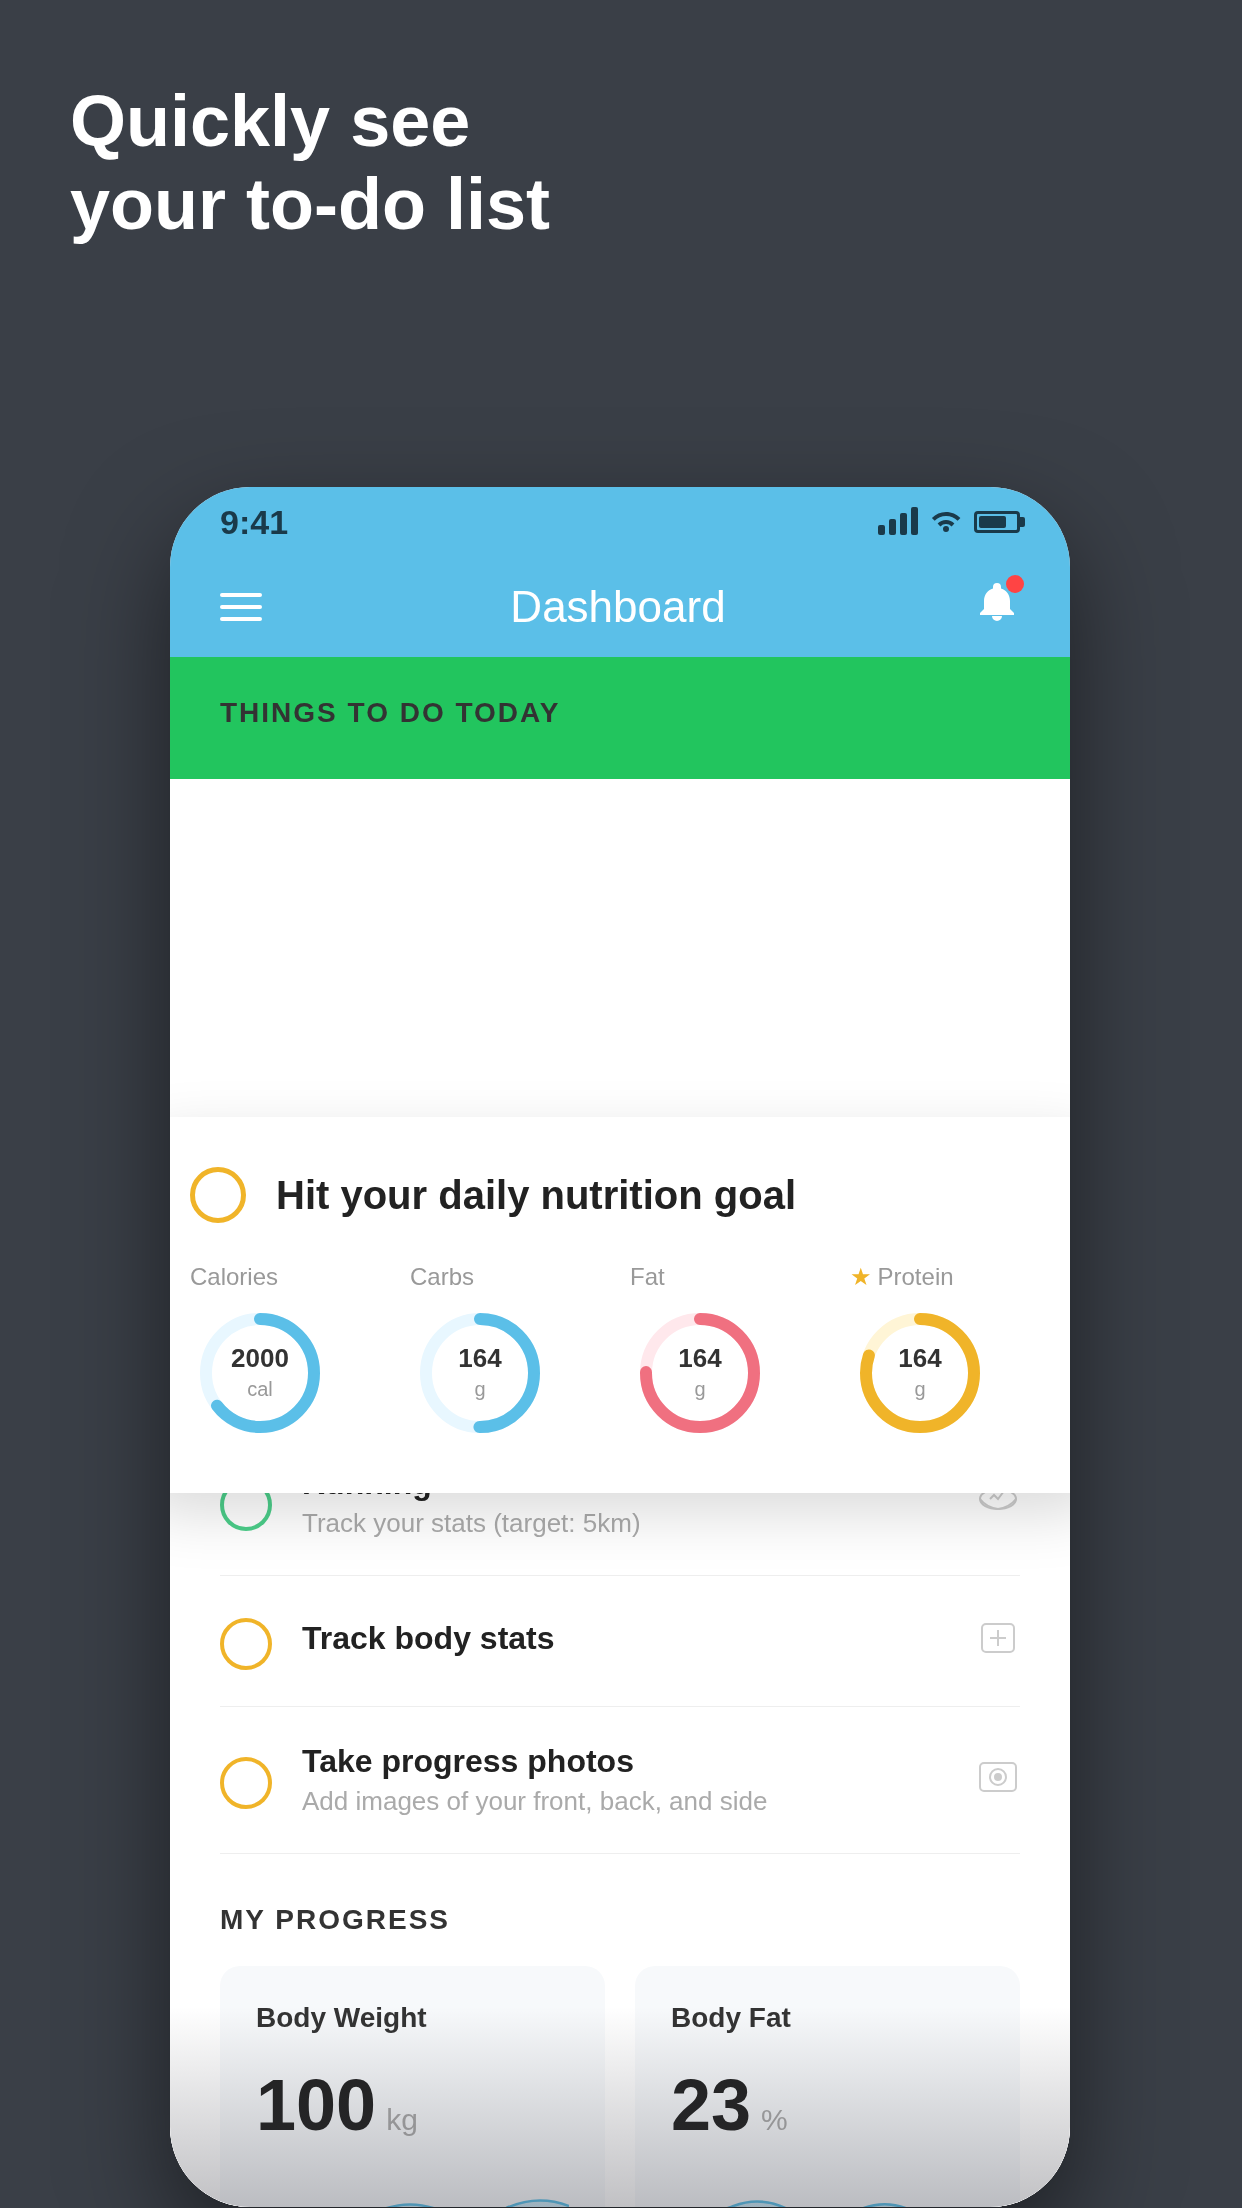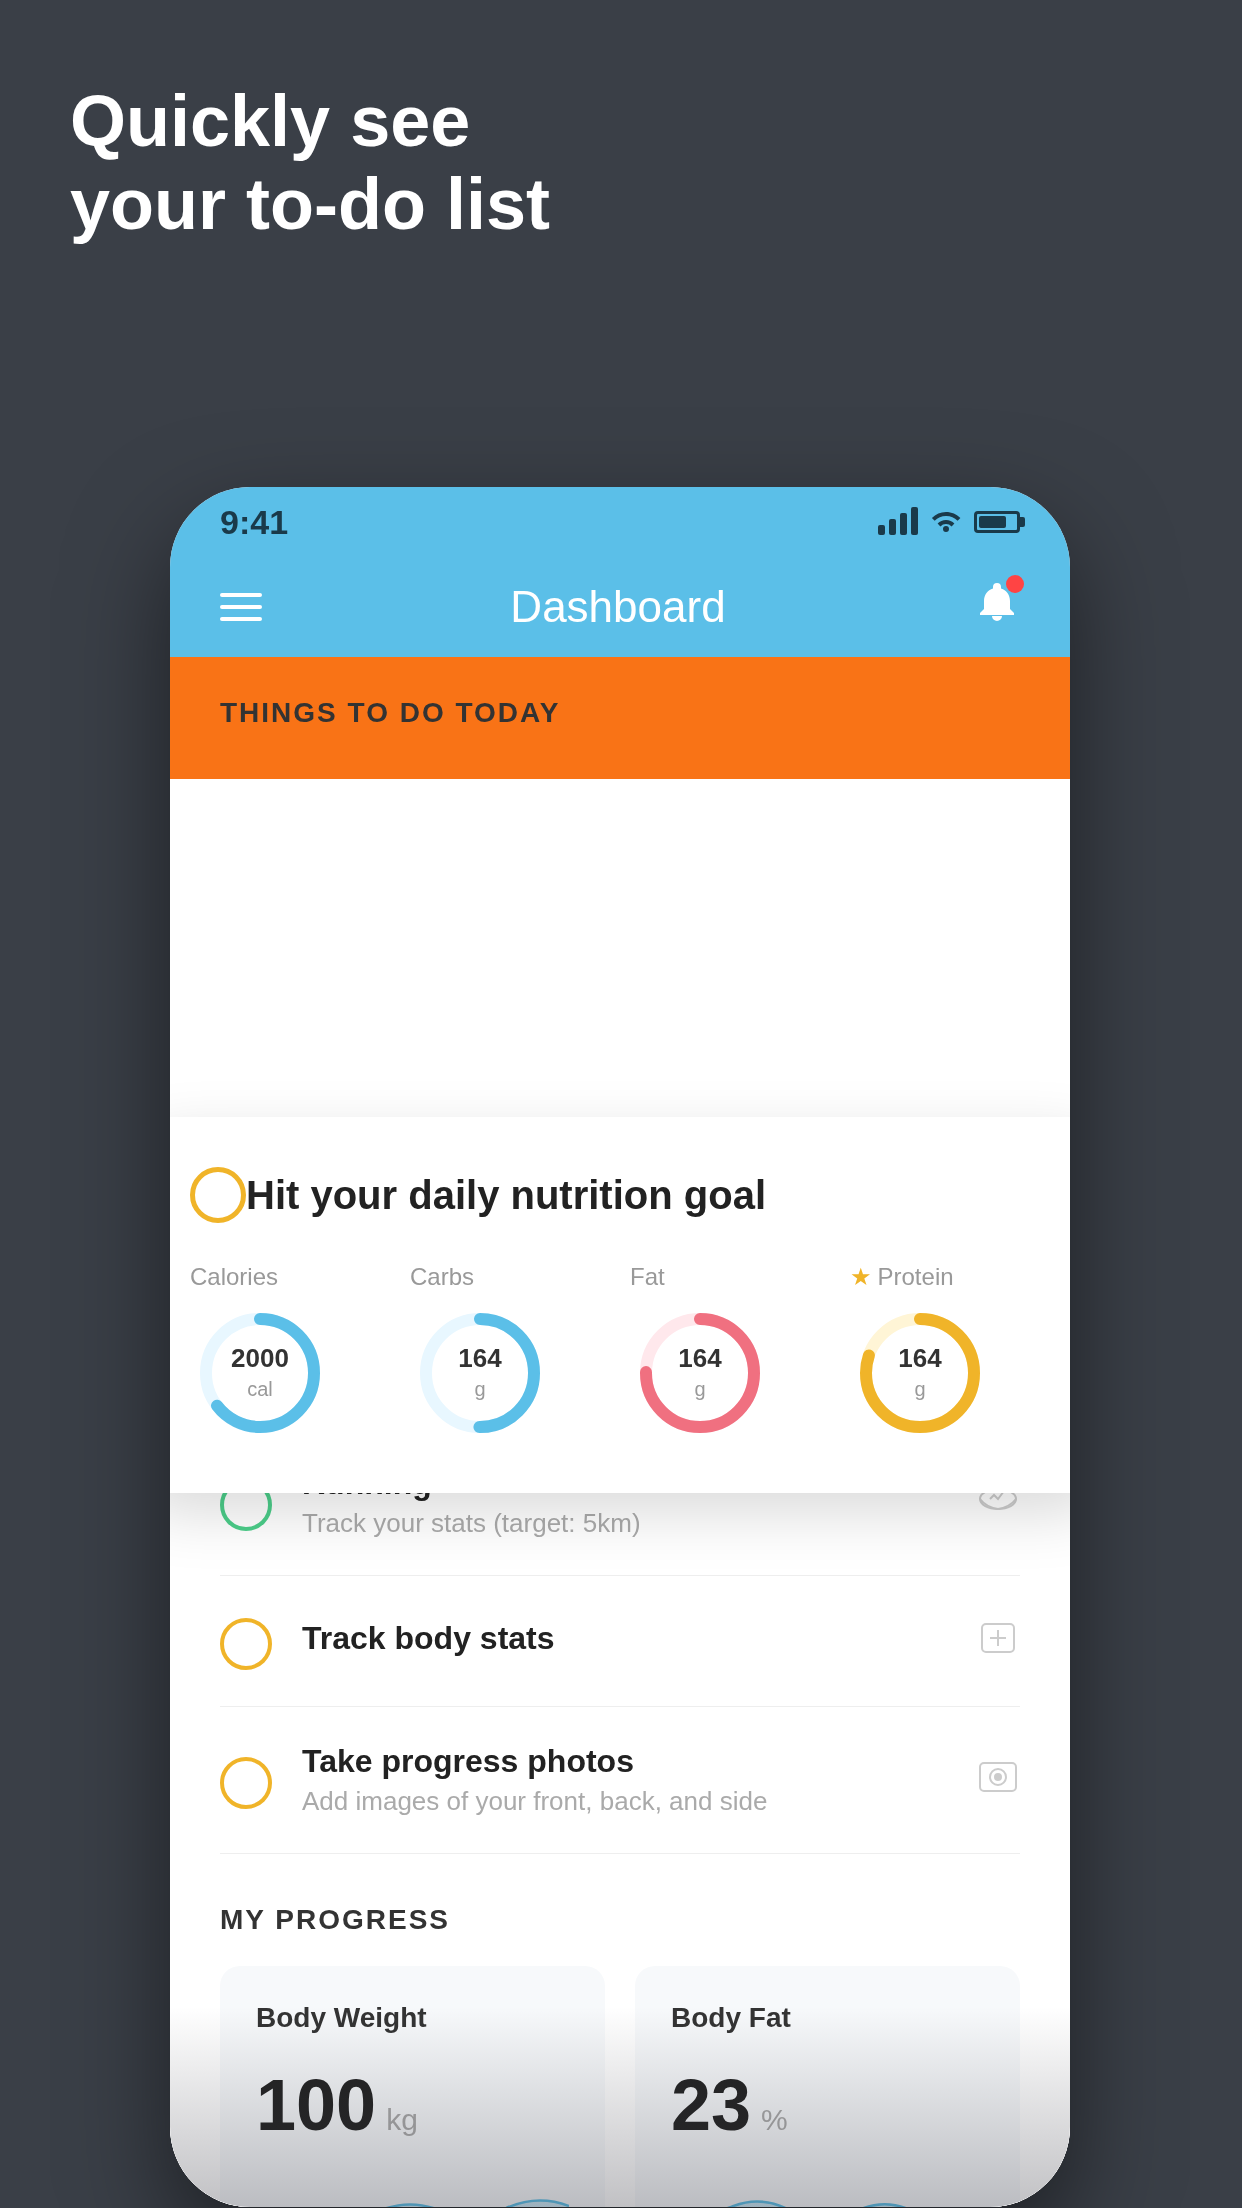--- a/index.html
+++ b/index.html
@@ -165,20 +165,21 @@
       background: white;
       border-radius: 30px;
       padding: 50px 50px;
       box-shadow: 0 20px 60px rgba(0,0,0,0.15);
       z-index: 10;
     }
 
     .card-header {
       display: flex;
       align-items: center;
+      gap: 30px;
       margin-bottom: 40px;
     }
 
     .circle-check {
       width: 56px;
       height: 56px;
       border-radius: 50%;
       border: 5px solid #f0b429;
       background: transparent;
       flex-shrink: 0;
@@ -354,21 +355,21 @@
 
     
     .phone-content {
       height: calc(100% - 170px);
       overflow: hidden;
       background: white;
       position: relative;
     }
 
     .things-header {
-      background: #f97316;
+      background: #22c55e;
       padding: 40px 50px 20px;
     }
 
     .shadow-overlay {
       position: absolute;
       bottom: 0;
       left: 0;
       right: 0;
       height: 200px;
       background: linear-gradient(transparent, rgba(50,50,60,0.3));

